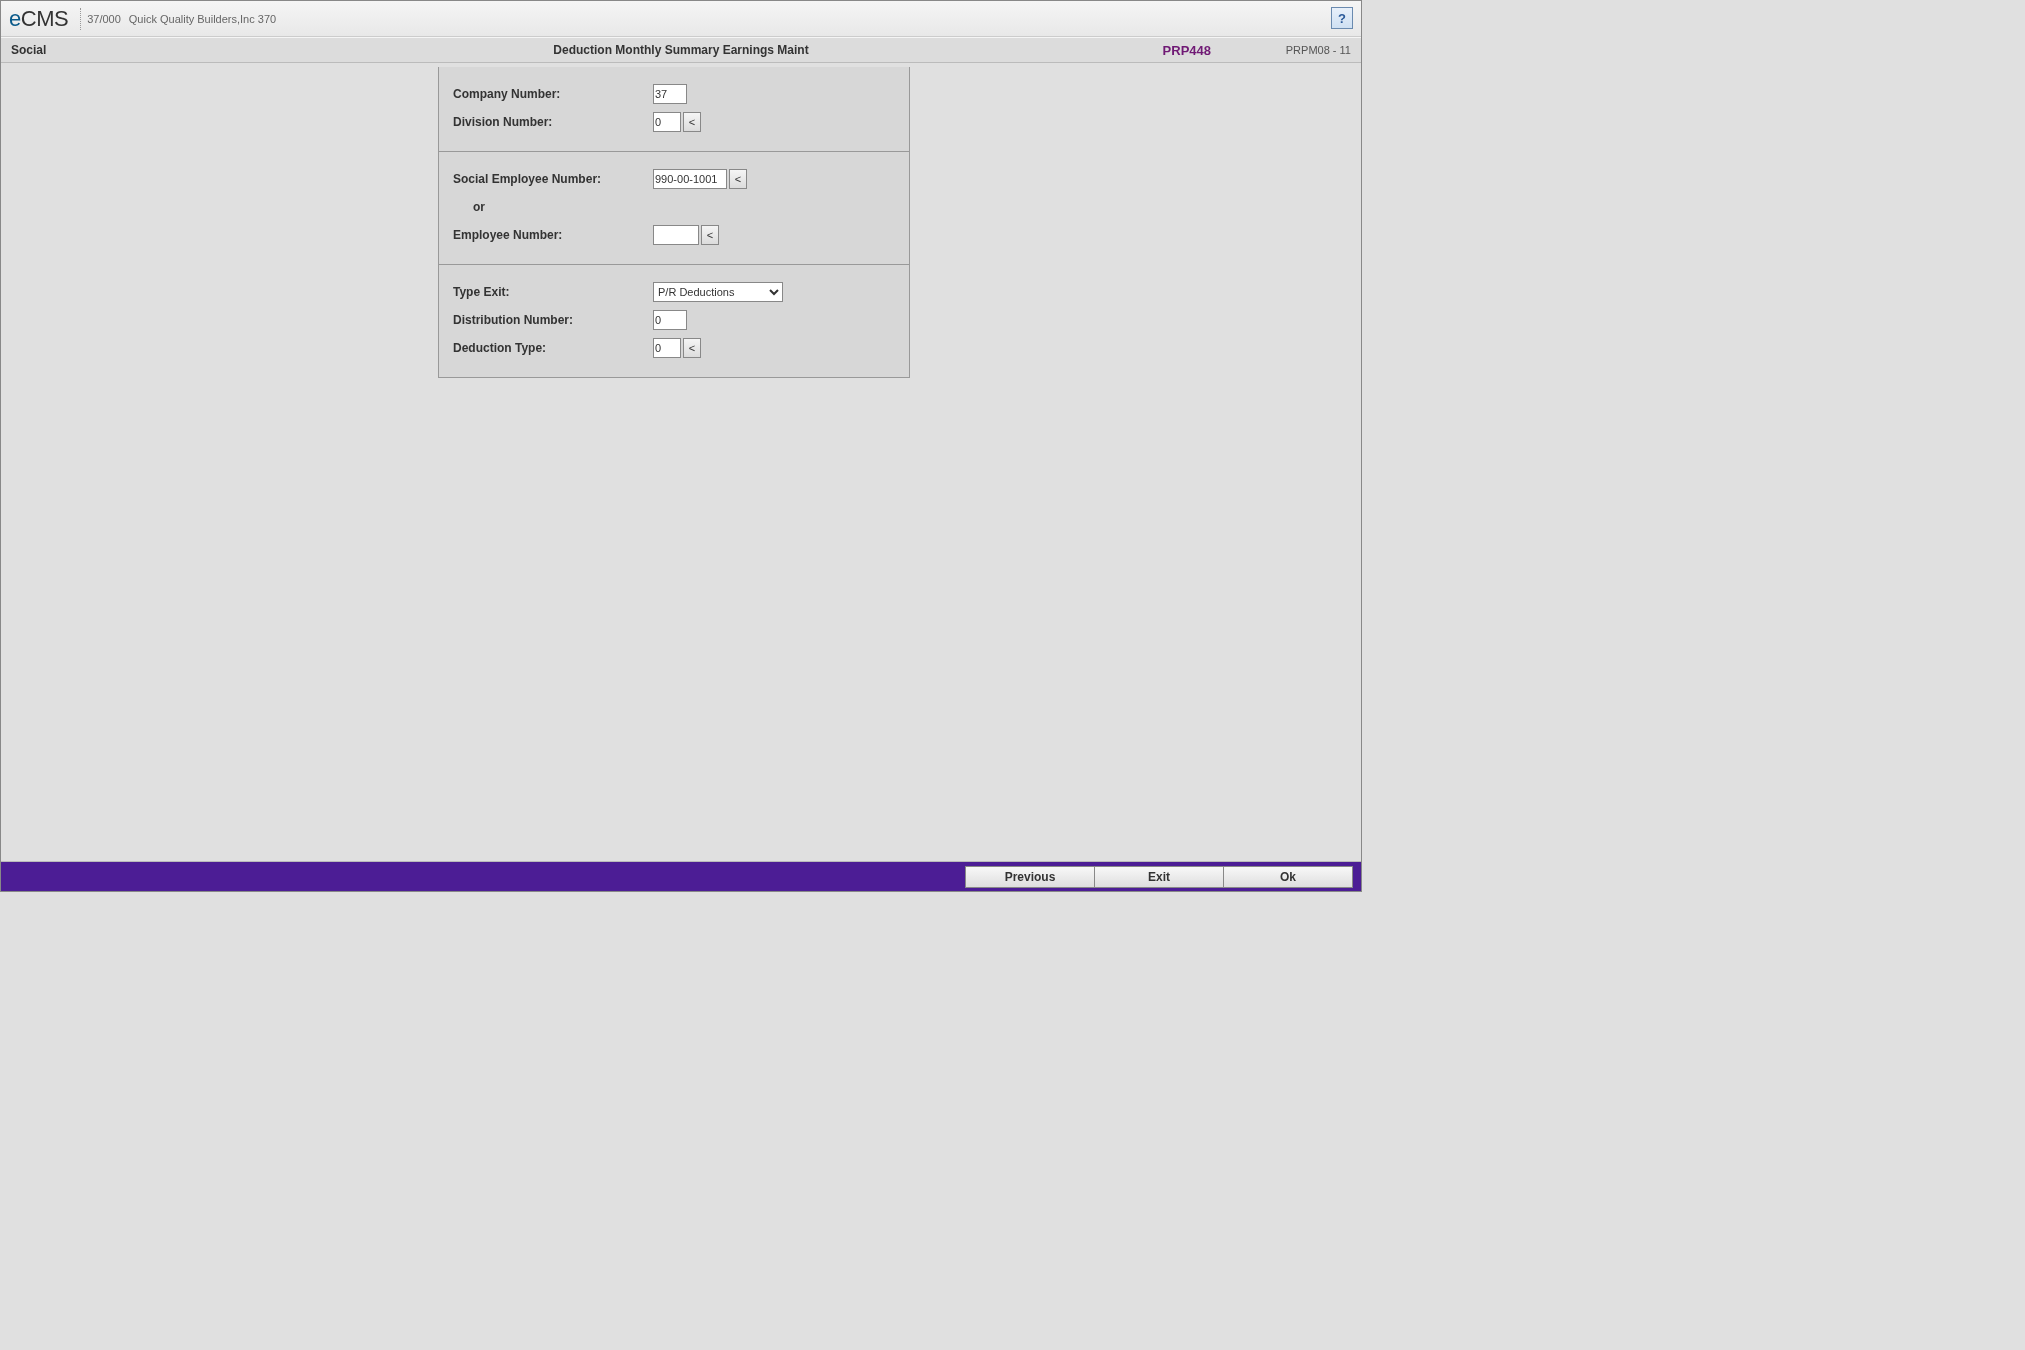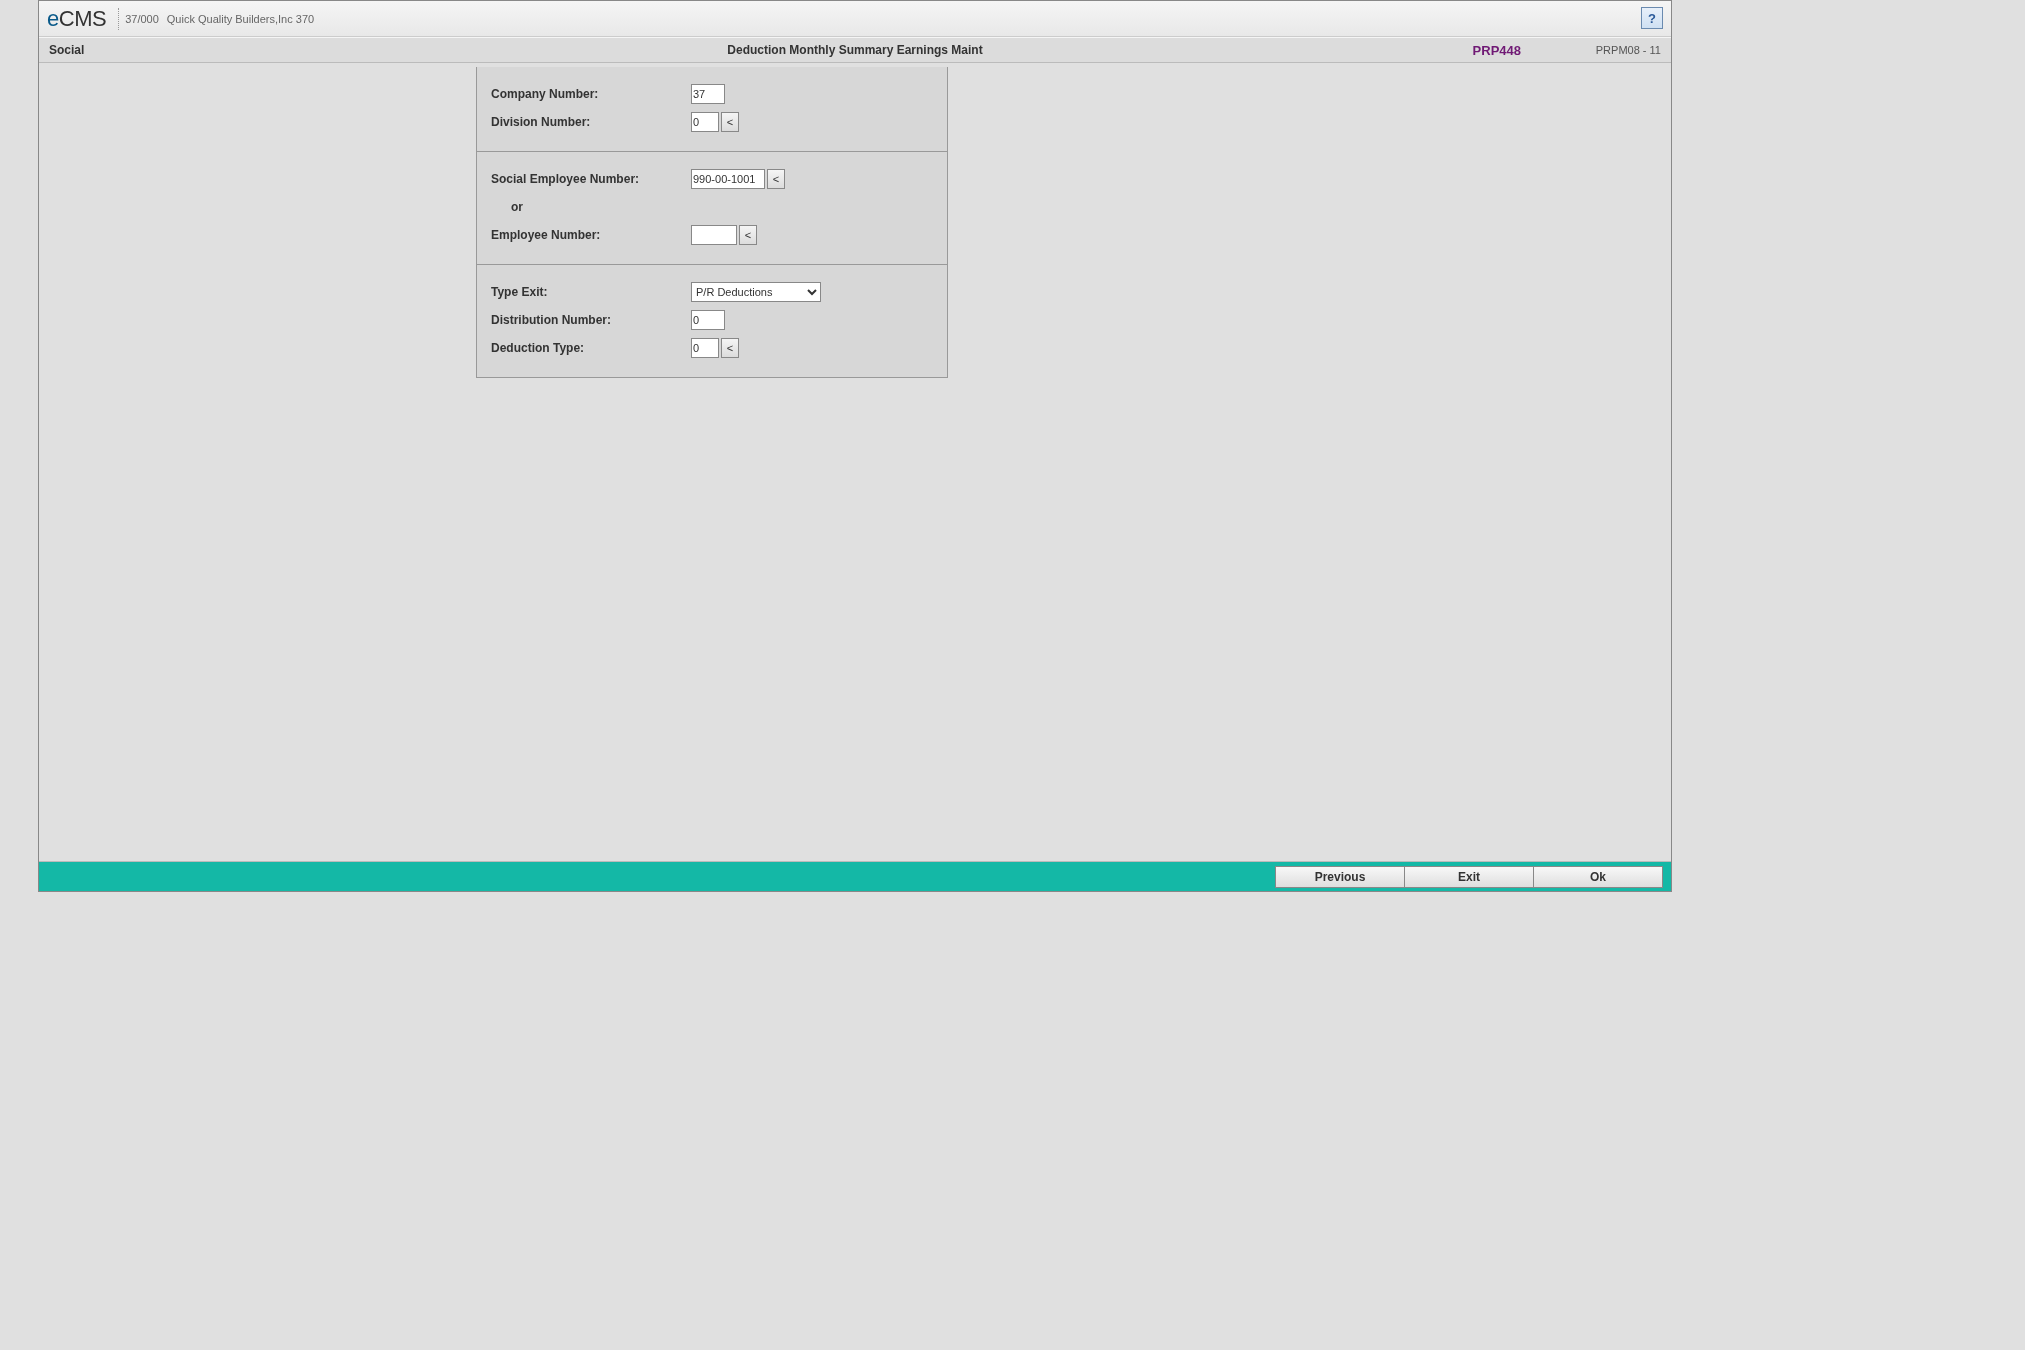--- a/index.html
+++ b/index.html
@@ -5,27 +5,26 @@
   * { box-sizing: border-box; margin: 0; padding: 0; }
   html, body { width: 100%; height: 100%; }
   body {
     font-family: Arial, Helvetica, sans-serif;
     font-size: 12px;
     background: #e0e0e0;
     color: #333;
     overflow: hidden;
   }
   .app {
-    width: 1634px;
+    width: 1362px;
     height: 892px;
     background: #e0e0e0;
     display: flex;
     flex-direction: column;
     border: 1px solid #888;
-    margin-left: 38px;
   }
   .titlebar {
     height: 36px;
     background: linear-gradient(to bottom, #f5f5f5, #e8e8e8);
     border-bottom: 1px solid #ccc;
     display: flex;
     align-items: center;
     padding: 0 8px;
     position: relative;
   }
@@ -168,21 +167,21 @@
   select.sel {
     height: 20px;
     border: 1px solid #888;
     background: #fff;
     font-size: 11px;
     color: #333;
     width: 130px;
   }
   .footer {
     height: 30px;
-    background: #14b8a6;
+    background: #4c1d95;
     border-top: 1px solid #bbb;
     display: flex;
     align-items: center;
     justify-content: flex-end;
     padding: 0 8px;
     gap: 0;
   }
   .footer button {
     width: 130px;
     height: 22px;

